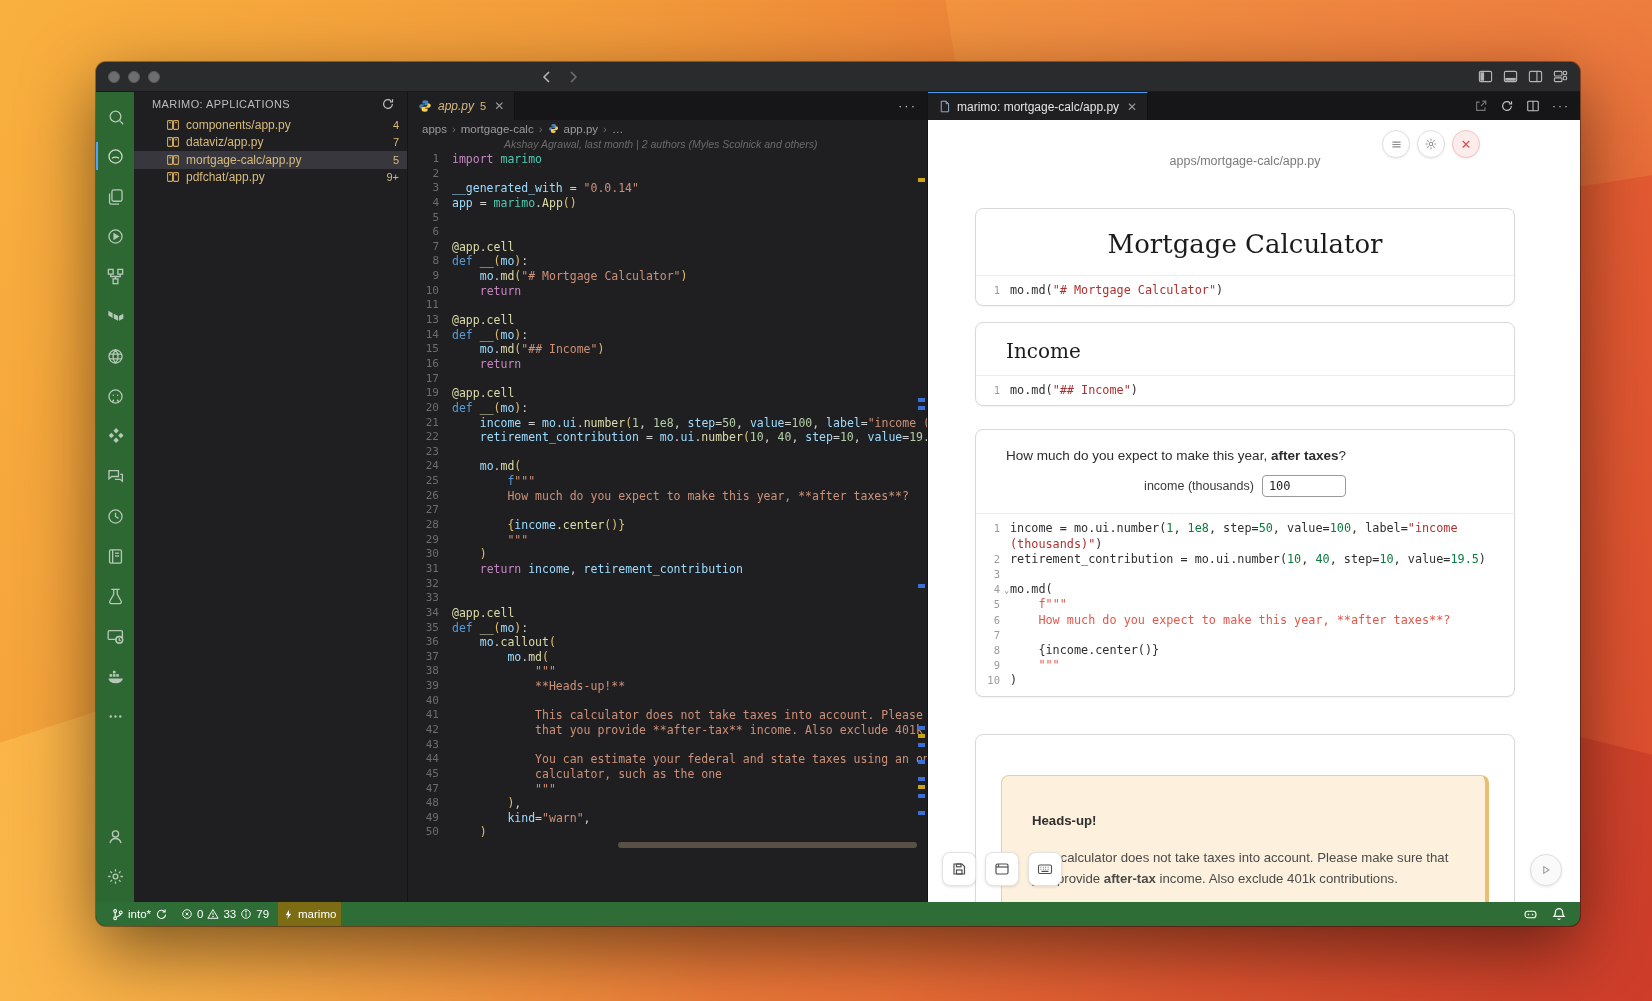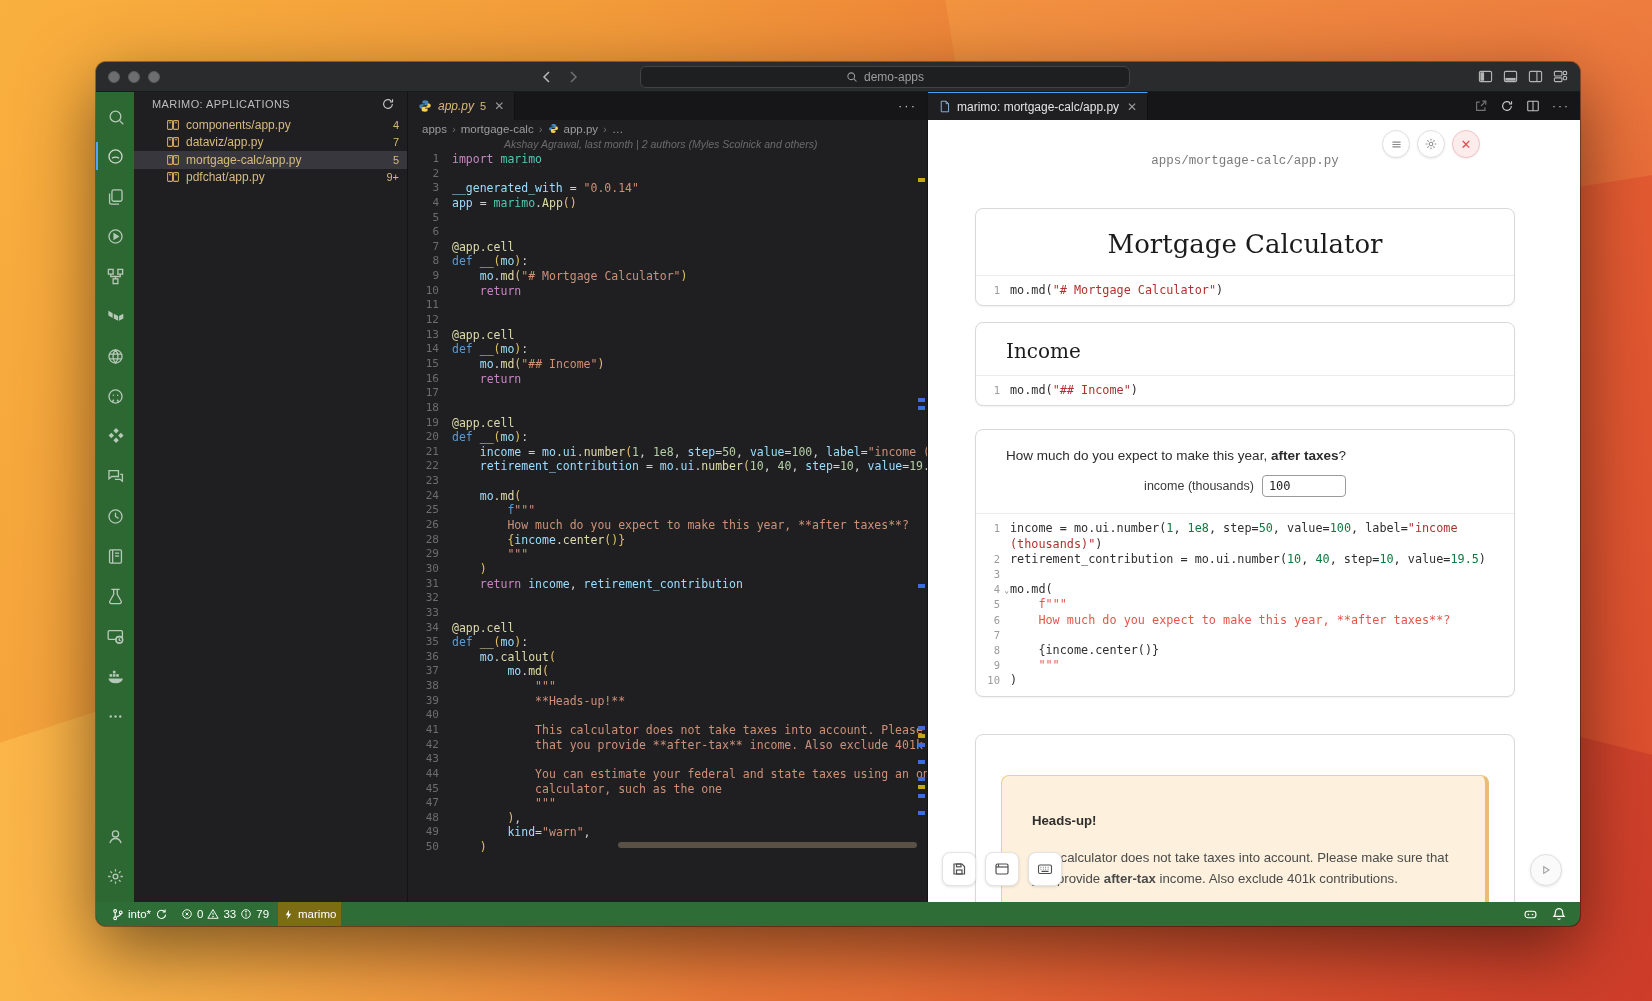--- a/index.html
+++ b/index.html
@@ -97,21 +97,21 @@
   .web-tabbar { position:absolute; left:0; top:0; right:0; height:28px; background:#161618; display:flex; }
   .web-actions { position:absolute; right:10px; top:0; height:28px; display:flex; align-items:center; gap:12px; color:#c5c5c5; }
   .web-actions .dim { color:#757575; }
   .web-content { position:absolute; left:0; top:28px; right:0; bottom:0; background:#ffffff; overflow:hidden;
     color:#2d2d2d; }
   .float-circles { position:absolute; top:10px; right:100px; display:flex; gap:7px; flex-direction:row-reverse; }
   .circle-btn { width:28px; height:28px; border-radius:50%; background:#fff; border:1px solid #e0e0e0;
     display:flex; align-items:center; justify-content:center; color:#8a8a8a;
     box-shadow:0 1px 2px rgba(0,0,0,.08); }
   .circle-btn.closer { background:#fdecec; border-color:#f3c4c4; color:#e5484d; font-size:13px; }
-  .filepath { margin:34px 0 40px; text-align:center; font-family:Liberation Mono, monospace;
+  .filepath { margin:34px 0 40px; text-align:center; font-family:Liberation Sans, sans-serif;
     font-size:12.5px; color:#7a7a7a; }
   .col { margin-left:47px; width:540px; }
   .card { background:#fff; border:1px solid #d9d9d9; border-radius:8px; box-shadow:0 1px 2px rgba(0,0,0,.05);
     overflow:hidden; }
   .card-title-center { padding:20px 0 16px; text-align:center; font-family:"DejaVu Serif", serif;
     font-size:26px; color:#1b1b1b; }
   .card-title-left { padding:16px 0 12px 30px; font-family:"DejaVu Serif", serif; font-size:20px; color:#1b1b1b; }
   .card-code { border-top:1px solid #ececec; padding:7px 0; font-family:"DejaVu Sans Mono", monospace; font-size:11.8px; }
   .wl { display:flex; line-height:15.2px; white-space:pre; }
   .wln { width:34px; padding-right:10px; text-align:right; color:#9b9b9b; font-size:10.5px; flex:none; position:relative; }
@@ -160,27 +160,20 @@
   <div class="titlebar">
     <div class="tl red"></div>
     <div class="tl yel"></div>
     <div class="tl grn"></div>
     <svg class="nav-arrow" style="left:442px" viewBox="0 0 18 18" fill="none" stroke="currentColor" stroke-width="1.5">
         <path d="M11 4 6 9l5 5"></path>
       </svg>
     <svg class="nav-arrow fwd" style="left:468px" viewBox="0 0 18 18" fill="none" stroke="currentColor" stroke-width="1.5">
         <path d="M7 4l5 5-5 5"></path>
       </svg>
-    <div class="searchbox">
-      <svg width="12" height="12" viewBox="0 0 16 16" fill="none" stroke="currentColor" stroke-width="1.4">
-          <circle cx="7" cy="7" r="4.5"></circle>
-          <line x1="10.5" y1="10.5" x2="14" y2="14"></line>
-        </svg>
-      <span>demo-apps</span>
-    </div>
     <div class="layout-icons">
       <svg width="15" height="15" viewBox="0 0 16 16" fill="none" stroke="currentColor" stroke-width="1.2">
           <rect x="1.5" y="2.5" width="13" height="11" rx="1.5"></rect>
           <rect x="2.5" y="3.5" width="4" height="9" fill="currentColor" stroke="none"></rect>
         </svg>
       <svg width="15" height="15" viewBox="0 0 16 16" fill="none" stroke="currentColor" stroke-width="1.2">
           <rect x="1.5" y="2.5" width="13" height="11" rx="1.5"></rect>
           <rect x="2.5" y="9.5" width="11" height="3" fill="currentColor" stroke="none"></rect>
         </svg>
       <svg width="15" height="15" viewBox="0 0 16 16" fill="none" stroke="currentColor" stroke-width="1.2">
@@ -414,35 +407,34 @@
           <div class="cl"><span class="ln">2</span><span class="ct"></span></div>
           <div class="cl"><span class="ln">3</span><span class="ct"><span class="tk-v">__generated_with</span><span class="tk-p"> = </span><span class="tk-s">"0.0.14"</span></span></div>
           <div class="cl"><span class="ln">4</span><span class="ct"><span class="tk-v">app</span><span class="tk-p"> = </span><span class="tk-t">marimo</span><span class="tk-p">.</span><span class="tk-f">App</span><span class="tk-b">()</span></span></div>
           <div class="cl"><span class="ln">5</span><span class="ct"></span></div>
           <div class="cl"><span class="ln">6</span><span class="ct"></span></div>
           <div class="cl"><span class="ln">7</span><span class="ct"><span class="tk-dec">@app.cell</span></span></div>
           <div class="cl"><span class="ln">8</span><span class="ct"><span class="tk-d">def </span><span class="tk-f">__</span><span class="tk-b">(</span><span class="tk-v">mo</span><span class="tk-b">)</span><span class="tk-p">:</span></span></div>
           <div class="cl"><span class="ln">9</span><span class="ct"><span class="tk-p">    </span><span class="tk-v">mo</span><span class="tk-p">.</span><span class="tk-f">md</span><span class="tk-b">(</span><span class="tk-s">"# Mortgage Calculator"</span><span class="tk-b">)</span></span></div>
           <div class="cl"><span class="ln">10</span><span class="ct"><span class="tk-p">    </span><span class="tk-k">return</span></span></div>
           <div class="cl"><span class="ln">11</span><span class="ct"></span></div>
-          <div class="cl"><span class="ln">12</span><span class="ct"></span></div>
           <div class="cl"><span class="ln">13</span><span class="ct"><span class="tk-dec">@app.cell</span></span></div>
           <div class="cl"><span class="ln">14</span><span class="ct"><span class="tk-d">def </span><span class="tk-f">__</span><span class="tk-b">(</span><span class="tk-v">mo</span><span class="tk-b">)</span><span class="tk-p">:</span></span></div>
           <div class="cl"><span class="ln">15</span><span class="ct"><span class="tk-p">    </span><span class="tk-v">mo</span><span class="tk-p">.</span><span class="tk-f">md</span><span class="tk-b">(</span><span class="tk-s">"## Income"</span><span class="tk-b">)</span></span></div>
           <div class="cl"><span class="ln">16</span><span class="ct"><span class="tk-p">    </span><span class="tk-k">return</span></span></div>
           <div class="cl"><span class="ln">17</span><span class="ct"></span></div>
-          <div class="cl"><span class="ln">18</span><span class="ct"></span></div>
           <div class="cl"><span class="ln">19</span><span class="ct"><span class="tk-dec">@app.cell</span></span></div>
           <div class="cl"><span class="ln">20</span><span class="ct"><span class="tk-d">def </span><span class="tk-f">__</span><span class="tk-b">(</span><span class="tk-v">mo</span><span class="tk-b">)</span><span class="tk-p">:</span></span></div>
           <div class="cl"><span class="ln">21</span><span class="ct"><span class="tk-p">    </span><span class="tk-v">income</span><span class="tk-p"> = </span><span class="tk-v">mo</span><span class="tk-p">.</span><span class="tk-v">ui</span><span class="tk-p">.</span><span class="tk-f">number</span><span class="tk-b">(</span><span class="tk-n">1</span><span class="tk-p">, </span><span class="tk-n">1e8</span><span class="tk-p">, </span><span class="tk-v">step</span><span class="tk-p">=</span><span class="tk-n">50</span><span class="tk-p">, </span><span class="tk-v">value</span><span class="tk-p">=</span><span class="tk-n">100</span><span class="tk-p">, </span><span class="tk-v">label</span><span class="tk-p">=</span><span class="tk-s">"income (thousands)"</span></span></div>
           <div class="cl"><span class="ln">22</span><span class="ct"><span class="tk-p">    </span><span class="tk-v">retirement_contribution</span><span class="tk-p"> = </span><span class="tk-v">mo</span><span class="tk-p">.</span><span class="tk-v">ui</span><span class="tk-p">.</span><span class="tk-f">number</span><span class="tk-b">(</span><span class="tk-n">10</span><span class="tk-p">, </span><span class="tk-n">40</span><span class="tk-p">, </span><span class="tk-v">step</span><span class="tk-p">=</span><span class="tk-n">10</span><span class="tk-p">, </span><span class="tk-v">value</span><span class="tk-p">=</span><span class="tk-n">19.5</span></span></div>
           <div class="cl"><span class="ln">23</span><span class="ct"></span></div>
           <div class="cl"><span class="ln">24</span><span class="ct"><span class="tk-p">    </span><span class="tk-v">mo</span><span class="tk-p">.</span><span class="tk-f">md</span><span class="tk-b">(</span></span></div>
           <div class="cl"><span class="ln">25</span><span class="ct"><span class="tk-p">        </span><span class="tk-d">f</span><span class="tk-s">"""</span></span></div>
           <div class="cl"><span class="ln">26</span><span class="ct"><span class="tk-s">        How much do you expect to make this year, **after taxes**?</span></span></div>
+          <div class="cl"><span class="ln">27</span><span class="ct"></span></div>
           <div class="cl"><span class="ln">28</span><span class="ct"><span class="tk-p">        </span><span class="tk-b">{</span><span class="tk-v">income</span><span class="tk-p">.</span><span class="tk-f">center</span><span class="tk-b">()</span><span class="tk-b">}</span></span></div>
           <div class="cl"><span class="ln">29</span><span class="ct"><span class="tk-s">        """</span></span></div>
           <div class="cl"><span class="ln">30</span><span class="ct"><span class="tk-p">    </span><span class="tk-b">)</span></span></div>
           <div class="cl"><span class="ln">31</span><span class="ct"><span class="tk-p">    </span><span class="tk-k">return</span><span class="tk-p"> </span><span class="tk-v">income</span><span class="tk-p">, </span><span class="tk-v">retirement_contribution</span></span></div>
           <div class="cl"><span class="ln">32</span><span class="ct"></span></div>
           <div class="cl"><span class="ln">33</span><span class="ct"></span></div>
           <div class="cl"><span class="ln">34</span><span class="ct"><span class="tk-dec">@app.cell</span></span></div>
           <div class="cl"><span class="ln">35</span><span class="ct"><span class="tk-d">def </span><span class="tk-f">__</span><span class="tk-b">(</span><span class="tk-v">mo</span><span class="tk-b">)</span><span class="tk-p">:</span></span></div>
           <div class="cl"><span class="ln">36</span><span class="ct"><span class="tk-p">    </span><span class="tk-v">mo</span><span class="tk-p">.</span><span class="tk-f">callout</span><span class="tk-b">(</span></span></div>
           <div class="cl"><span class="ln">37</span><span class="ct"><span class="tk-p">        </span><span class="tk-v">mo</span><span class="tk-p">.</span><span class="tk-f">md</span><span class="tk-b">(</span></span></div>

